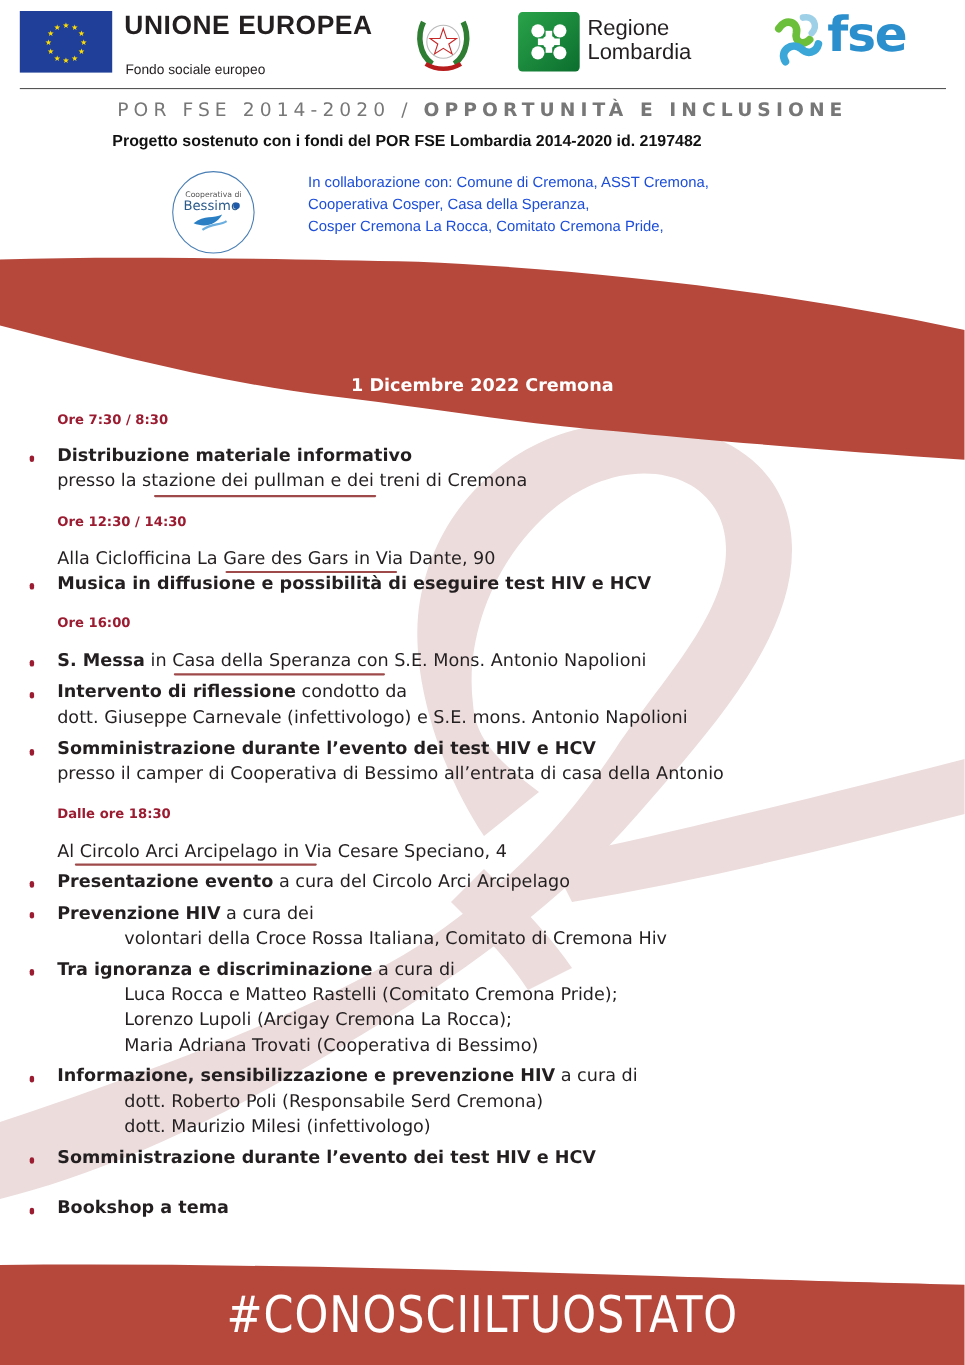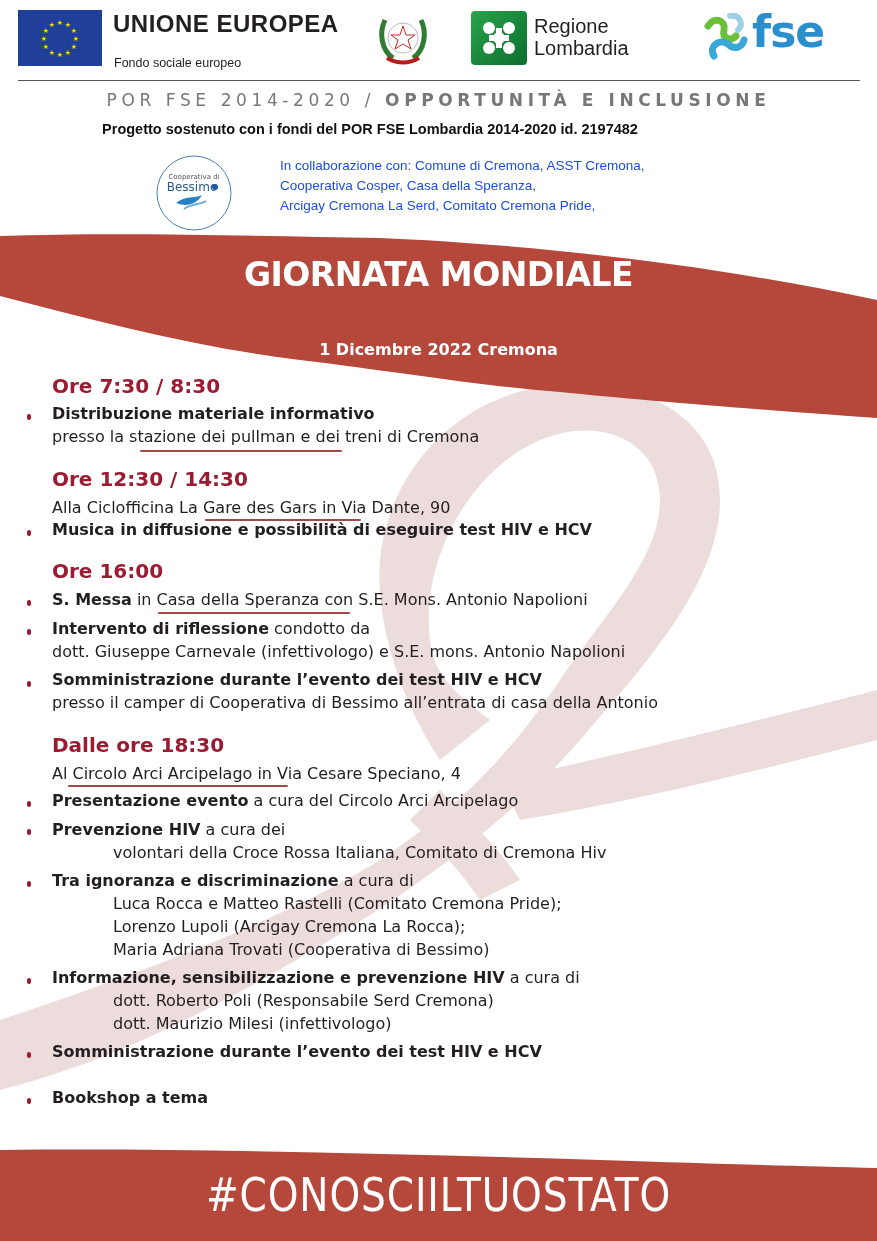--- a/index.html
+++ b/index.html
@@ -28,21 +28,21 @@
   .collab { left: 280px; top: 156px; font-family: "Liberation Sans", sans-serif; font-size: 13.5px; line-height: 20px; color: #1d4ed8; }
 
   
   .band { left: 0; top: 0; width: 877px; height: 1241px; pointer-events: none; }
 
   .title { left: 0; top: 256px; width: 877px; text-align: center; color: #fff; font-family: "DejaVu Sans", sans-serif; font-weight: bold; font-size: 33px; line-height: 38px; letter-spacing: -0.5px; }
   .date { left: 0; top: 340px; width: 877px; text-align: center; color: #fff; font-family: "DejaVu Sans", sans-serif; font-weight: bold; font-size: 16px; }
 
   
   .content { left: 0; top: 0; width: 877px; }
-  .time { position: absolute; left: 52px; font-family: "DejaVu Sans", sans-serif; font-weight: bold; font-size: 20px; color: #9b1b30; }
+  .time { position: absolute; left: 52px; font-family: "DejaVu Sans", sans-serif; font-weight: bold; font-size: 12px; color: #9b1b30; }
   .line { position: absolute; left: 52px; font-family: "DejaVu Sans", sans-serif; font-size: 16px; color: #231f20; white-space: nowrap; }
   .line b { font-weight: bold; }
   .indent { left: 113px; }
   .bullet { position: absolute; left: 27px; width: 4px; height: 6px; border-radius: 2px; background: #9b1b30; }
   .ul { position: absolute; height: 2px; background: #8e2a2a; border-radius: 2px; opacity: 0.85; }
 
   .hashtag { left: 0; top: 1168px; width: 877px; text-align: center; color: #fff; font-family: "DejaVu Sans", sans-serif; font-size: 46px; letter-spacing: 1px; font-weight: normal; transform: scaleX(0.85); }
 </style>
 </head>
 <body>
@@ -122,25 +122,24 @@
   <circle cx="40" cy="40" r="37" fill="none" stroke="#4a7fb5" stroke-width="1"></circle>
   <text x="40" y="26" font-size="7" text-anchor="middle" fill="#555" font-family="DejaVu Sans, sans-serif">Cooperativa di</text>
   <text x="38" y="38" font-size="12" text-anchor="middle" fill="#2a5a8a" font-family="DejaVu Sans, sans-serif">Bessimo</text>
   <circle cx="61" cy="34" r="3" fill="#1e5aa8"></circle>
   <path d="M22 50 C 32 42, 40 46, 48 42 C 42 52, 32 54, 22 50 Z" fill="#2a7fc4"></path>
   <path d="M30 56 C 38 50, 46 52, 52 48" stroke="#6aaee0" stroke-width="2" fill="none"></path>
 </svg>
 <div class="abs collab">
   <div>In collaborazione con: Comune di Cremona, ASST Cremona,</div>
   <div>Cooperativa Cosper, Casa della Speranza,</div>
-  <div>Arcigay Cremona La Serd, Comitato Cremona Pride,</div>
+  <div>Cosper Cremona La Rocca, Comitato Cremona Pride,</div>
 </div>
 
 <div class="abs title">
-  <div>GIORNATA MONDIALE</div>
 </div>
 <div class="abs date">1 Dicembre 2022 Cremona</div>
 
 <div class="abs content">
 
   <div class="time" style="top:374px">Ore 7:30 / 8:30</div>
   <span class="bullet" style="top:414px"></span>
   <div class="line" style="top:404px"><b>Distribuzione materiale informativo</b></div>
   <div class="line" style="top:427px">presso la stazione dei pullman e dei treni di Cremona</div>
   <div class="ul" style="left:140px; top:450px; width:202px"></div>

